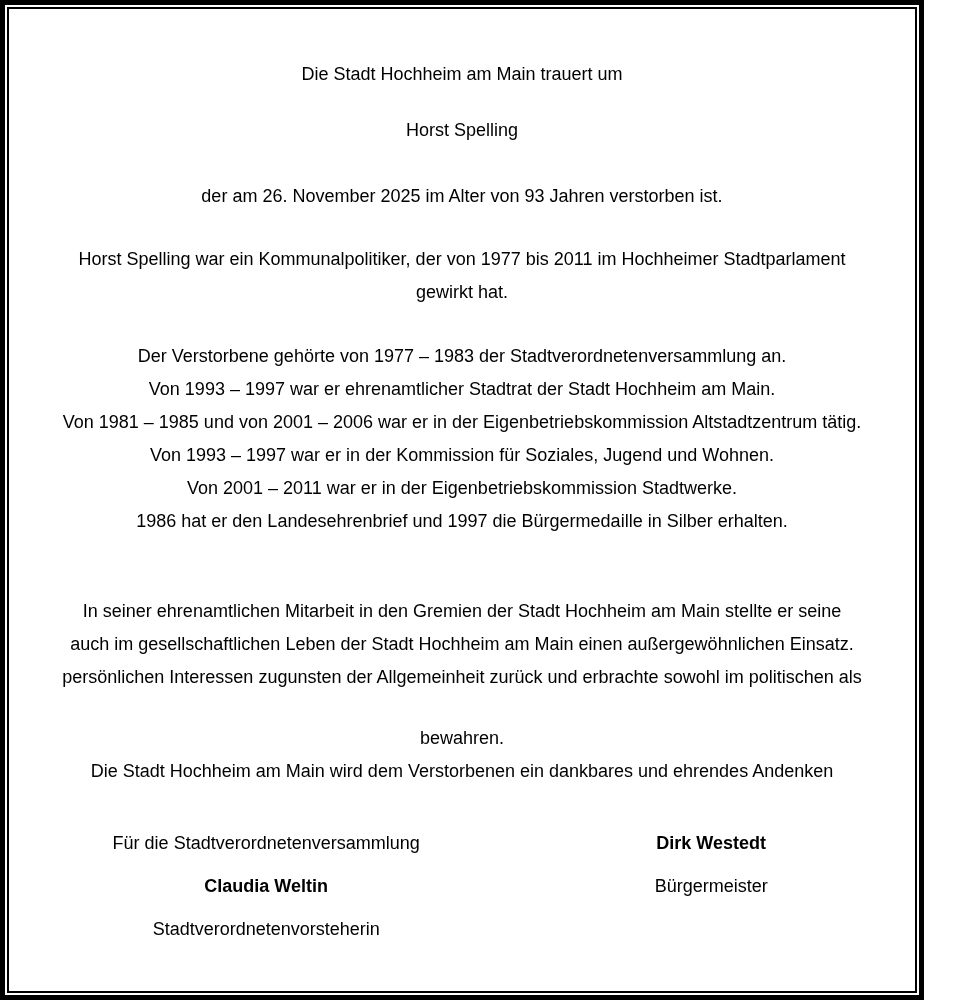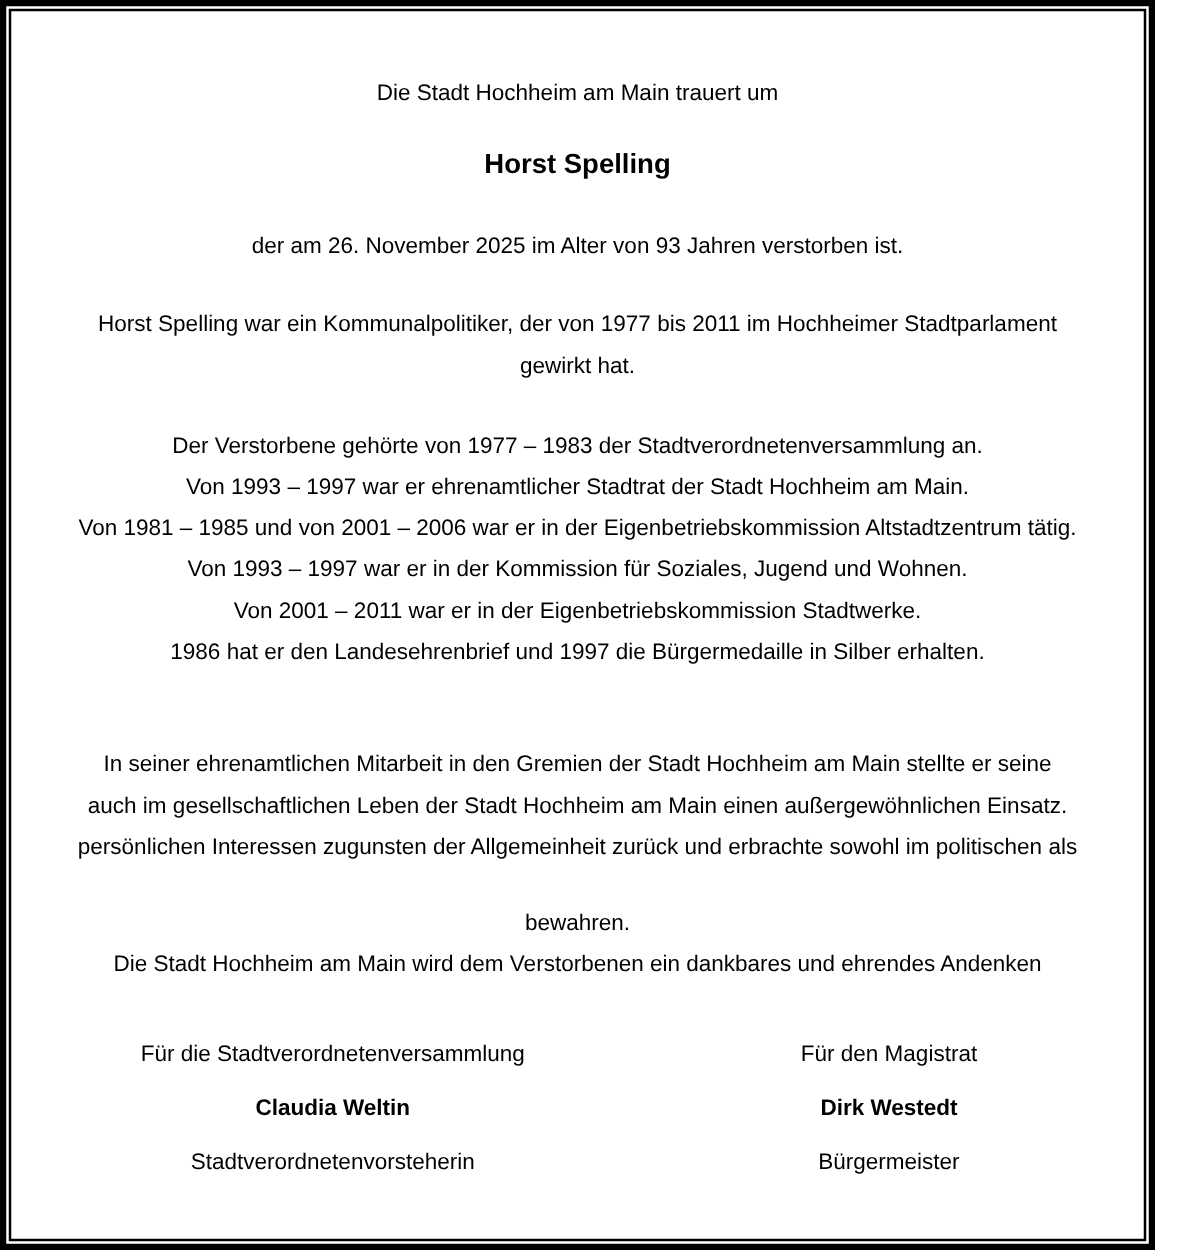--- a/index.html
+++ b/index.html
@@ -31,22 +31,22 @@
     text-align: center;
     overflow: hidden;
   }
   .line {
     font-size: 18px;
     line-height: 33px;
     margin: 0;
     white-space: nowrap;
   }
   .deceased-name {
-    font-size: 22px;
-    font-weight: bold;
+    font-size: 18px;
+    font-weight: normal;
     line-height: 33px;
     margin: 23px 0 0 0;
   }
   .death-statement   { margin-top: 33px; }
   .career-summary    { margin-top: 30px; }
   .service-history   { margin-top: 31px; }
   .tribute           { margin-top: 57px; }
   .remembrance       { margin-top: 28px; }
   .signatures {
     margin-top: 39px;
@@ -103,21 +103,20 @@
         <p class="line">Die Stadt Hochheim am Main wird dem Verstorbenen ein dankbares und ehrendes Andenken</p>
       </div>
 
       <div class="signatures">
         <div class="sig-col-left">
           <p class="sig-line">Für die Stadtverordnetenversammlung</p>
           <p class="sig-line sig-name">Claudia Weltin</p>
           <p class="sig-line">Stadtverordnetenvorsteherin</p>
         </div>
         <div class="sig-col-right">
-          <p class="sig-line">Für den Magistrat</p>
           <p class="sig-line sig-name">Dirk Westedt</p>
           <p class="sig-line">Bürgermeister</p>
         </div>
       </div>
 
     </div>
   </div>
 </div>
 
 </body></html>

